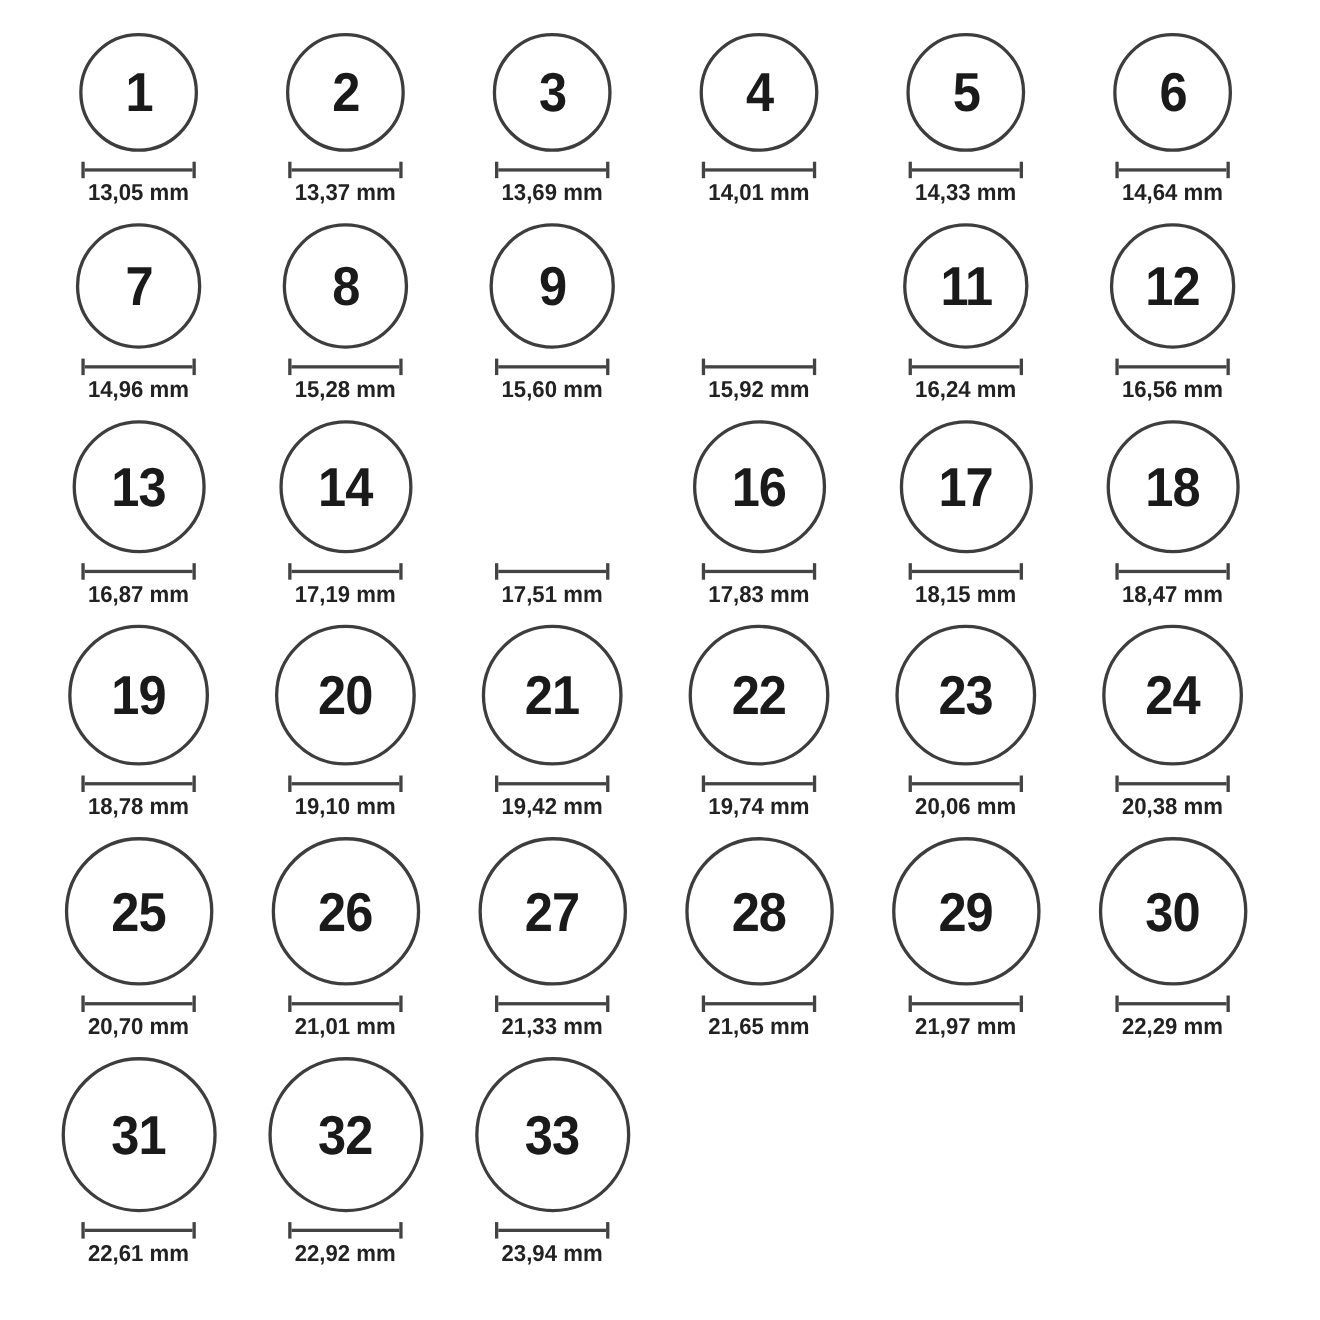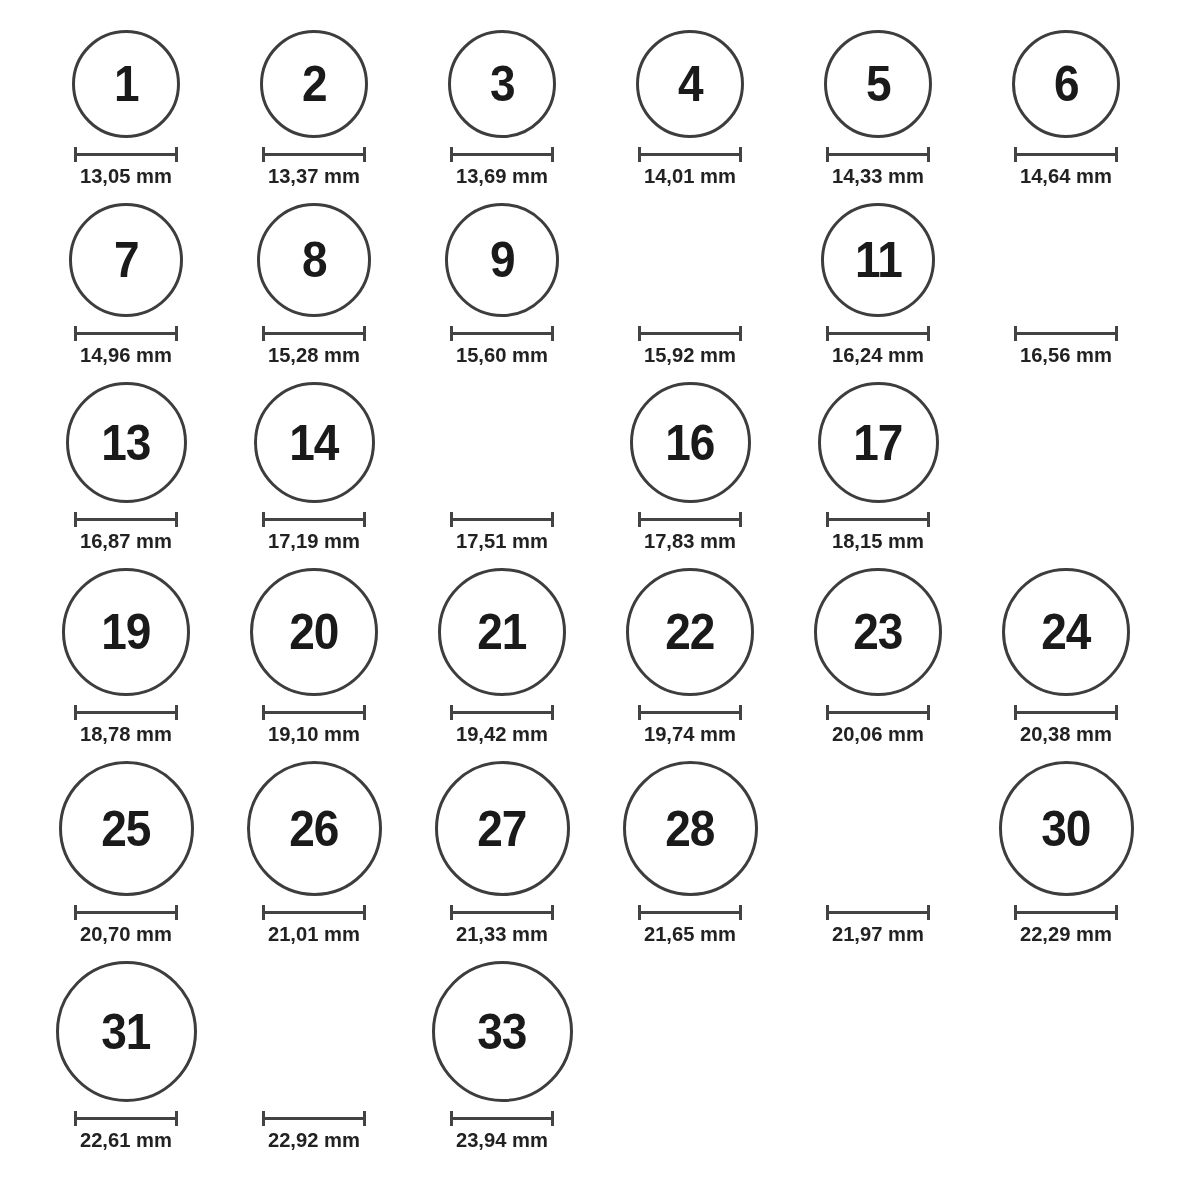--- a/index.html
+++ b/index.html
@@ -177,20 +177,23 @@
       <div class="cell">
     <div class="circle">
       <span class="num">11</span>
     </div>
     <div class="measure">
       <span class="bar"></span>
     </div>
     <div class="dlabel">16,24 mm</div>
   </div>
       <div class="cell">
+    <div class="circle">
+      <span class="num">12</span>
+    </div>
     <div class="measure">
       <span class="bar"></span>
     </div>
     <div class="dlabel">16,56 mm</div>
   </div>
     </div>
     <div class="row r3">
       <div class="cell">
     <div class="circle">
       <span class="num">13</span>
@@ -226,20 +229,29 @@
   </div>
       <div class="cell">
     <div class="circle">
       <span class="num">17</span>
     </div>
     <div class="measure">
       <span class="bar"></span>
     </div>
     <div class="dlabel">18,15 mm</div>
   </div>
+      <div class="cell">
+    <div class="circle">
+      <span class="num">18</span>
+    </div>
+    <div class="measure">
+      <span class="bar"></span>
+    </div>
+    <div class="dlabel">18,47 mm</div>
+  </div>
     </div>
     <div class="row r4">
       <div class="cell">
     <div class="circle">
       <span class="num">19</span>
     </div>
     <div class="measure">
       <span class="bar"></span>
     </div>
     <div class="dlabel">18,78 mm</div>
@@ -321,20 +333,23 @@
       <div class="cell">
     <div class="circle">
       <span class="num">28</span>
     </div>
     <div class="measure">
       <span class="bar"></span>
     </div>
     <div class="dlabel">21,65 mm</div>
   </div>
       <div class="cell">
+    <div class="circle">
+      <span class="num">29</span>
+    </div>
     <div class="measure">
       <span class="bar"></span>
     </div>
     <div class="dlabel">21,97 mm</div>
   </div>
       <div class="cell">
     <div class="circle">
       <span class="num">30</span>
     </div>
     <div class="measure">
@@ -347,20 +362,23 @@
       <div class="cell">
     <div class="circle">
       <span class="num">31</span>
     </div>
     <div class="measure">
       <span class="bar"></span>
     </div>
     <div class="dlabel">22,61 mm</div>
   </div>
       <div class="cell">
+    <div class="circle">
+      <span class="num">32</span>
+    </div>
     <div class="measure">
       <span class="bar"></span>
     </div>
     <div class="dlabel">22,92 mm</div>
   </div>
       <div class="cell">
     <div class="circle">
       <span class="num">33</span>
     </div>
     <div class="measure">

